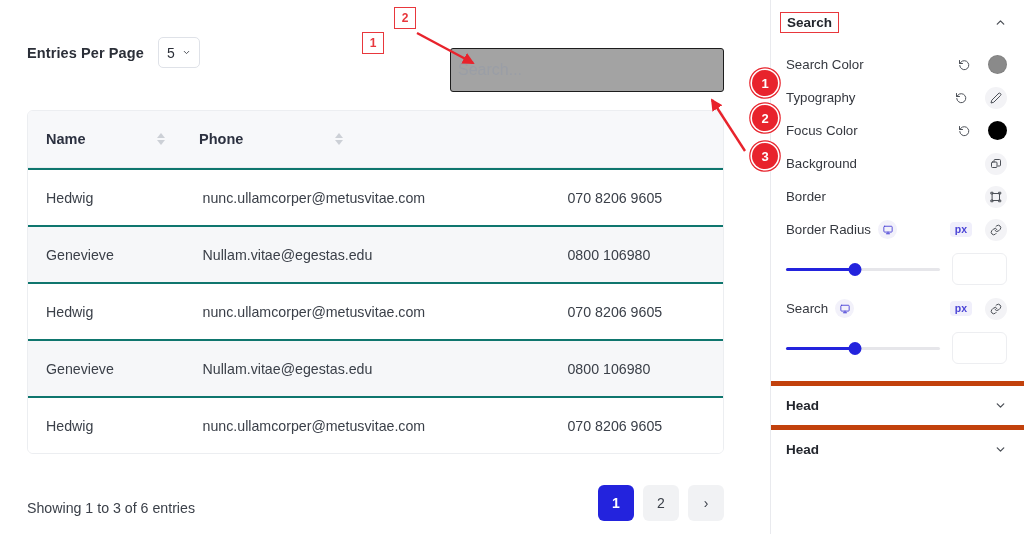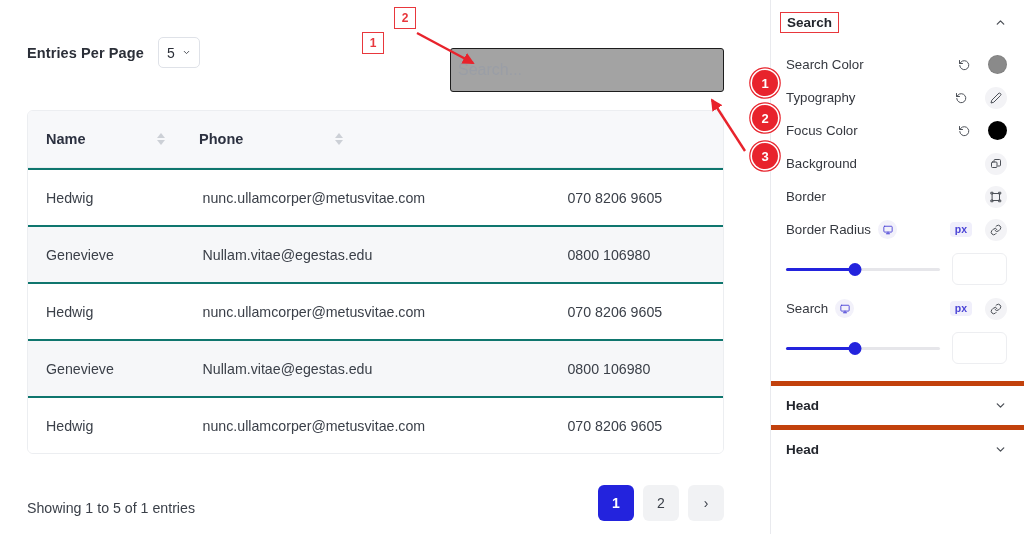--- a/index.html
+++ b/index.html
@@ -280,21 +280,21 @@
         <div class="td c-phone">0800 106980</div>
       </div>
       <div class="trow tbody-row">
         <div class="td c-name">Hedwig</div>
         <div class="td c-email">nunc.ullamcorper@metusvitae.com</div>
         <div class="td c-phone">070 8206 9605</div>
       </div>
     </div>
 
     <div class="foot">
-      <span class="foot-text">Showing 1 to 5 of 1 entries</span>
+      <span class="foot-text">Showing 1 to 3 of 6 entries</span>
       <div class="pager">
         <button class="pgbtn active">1</button>
         <button class="pgbtn">2</button>
         <button class="pgbtn">›</button>
       </div>
     </div>
   </div>
 
   <div class="sidebar">
 

